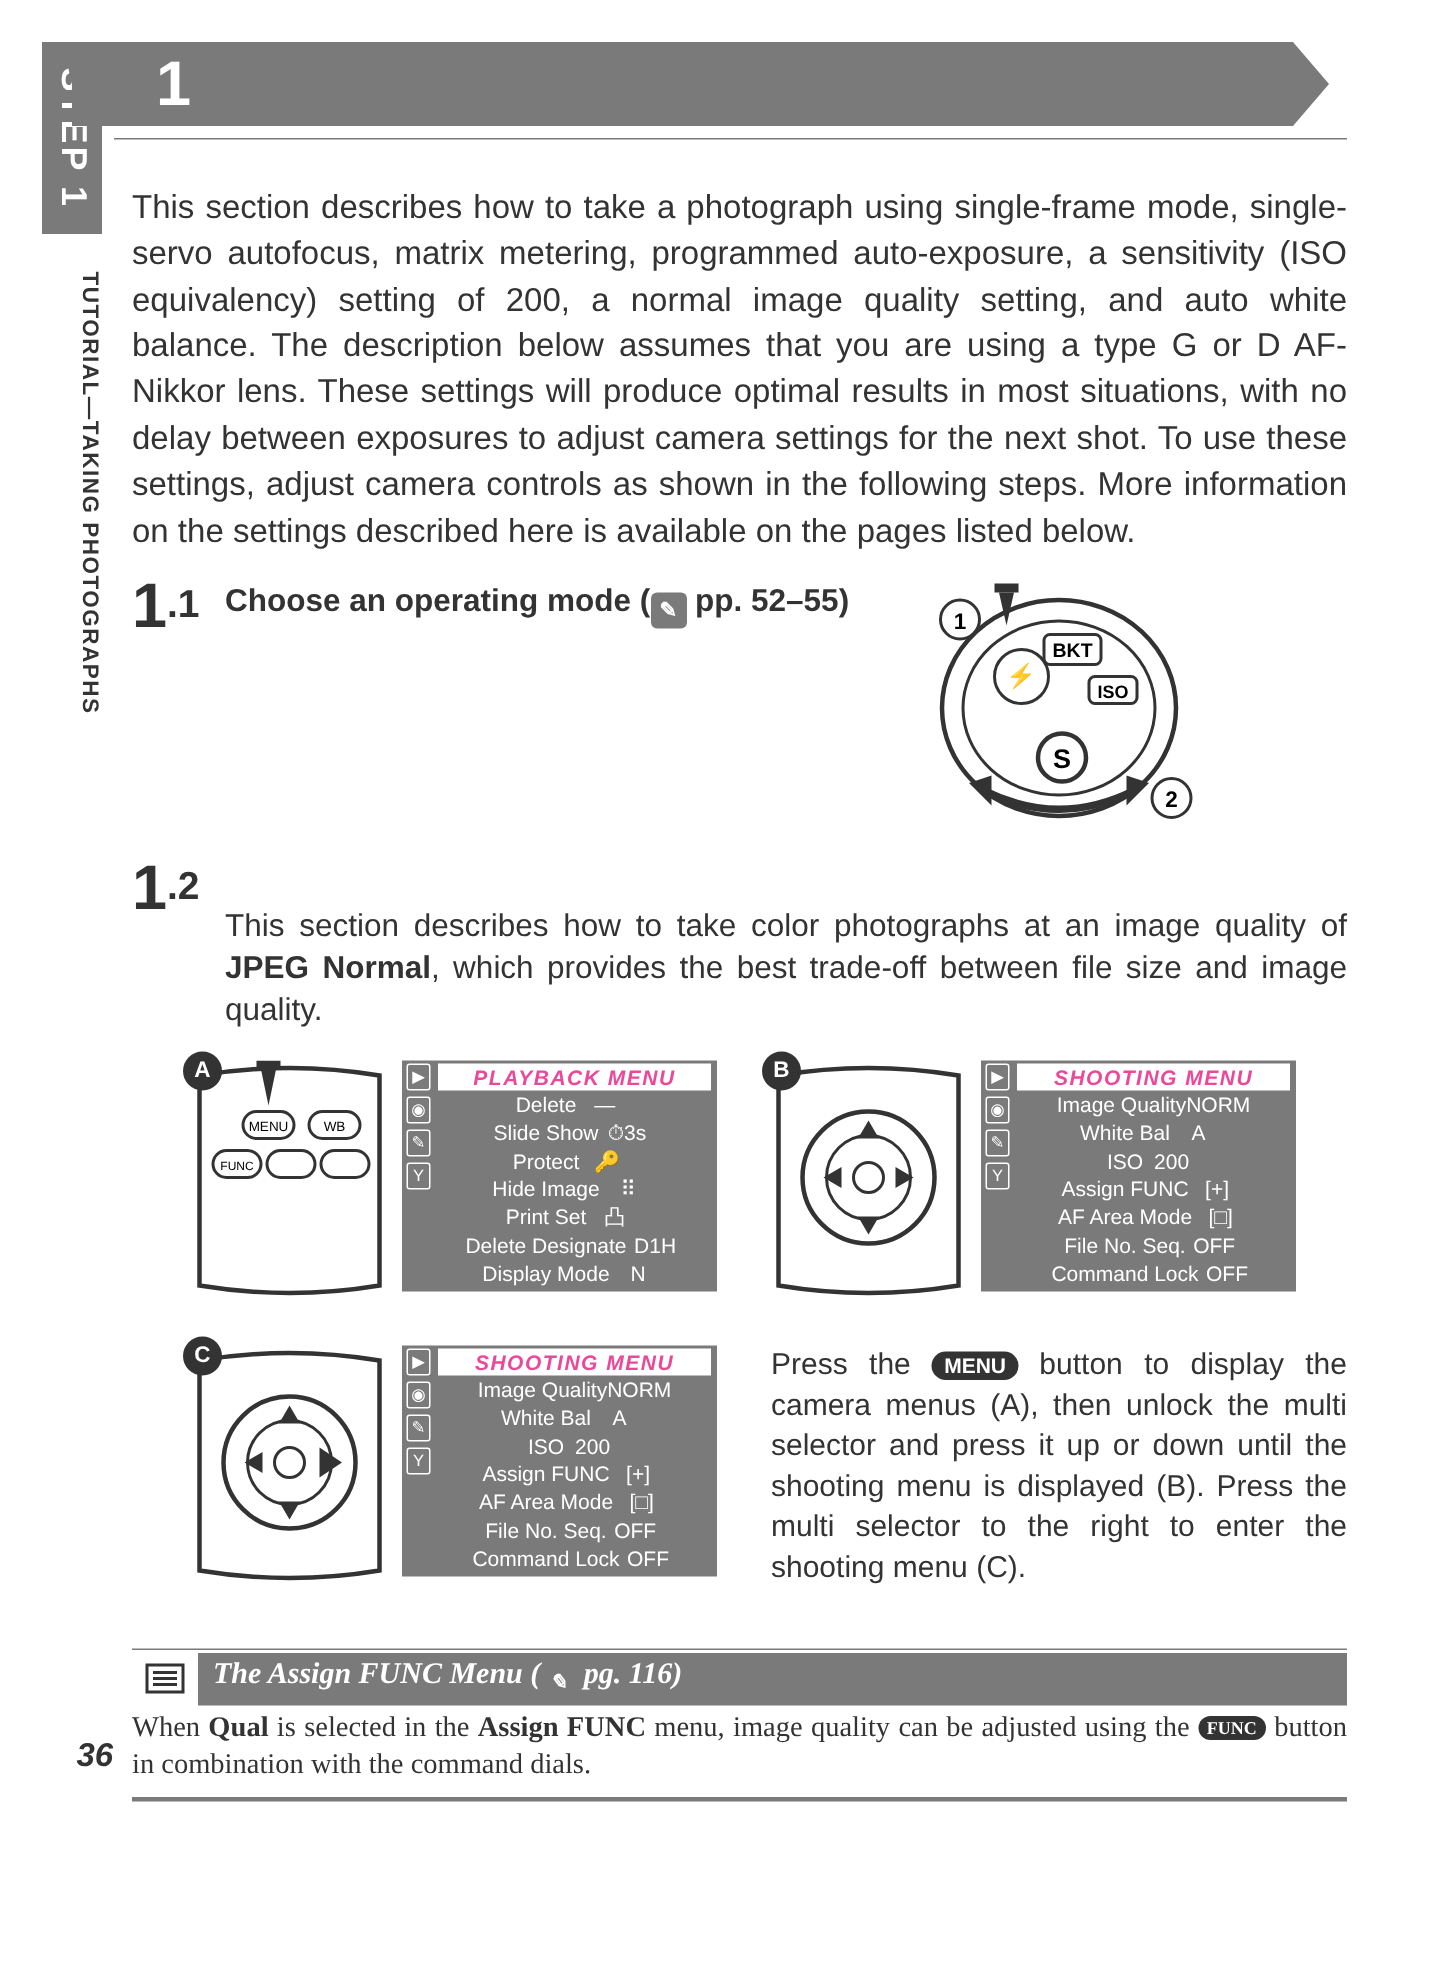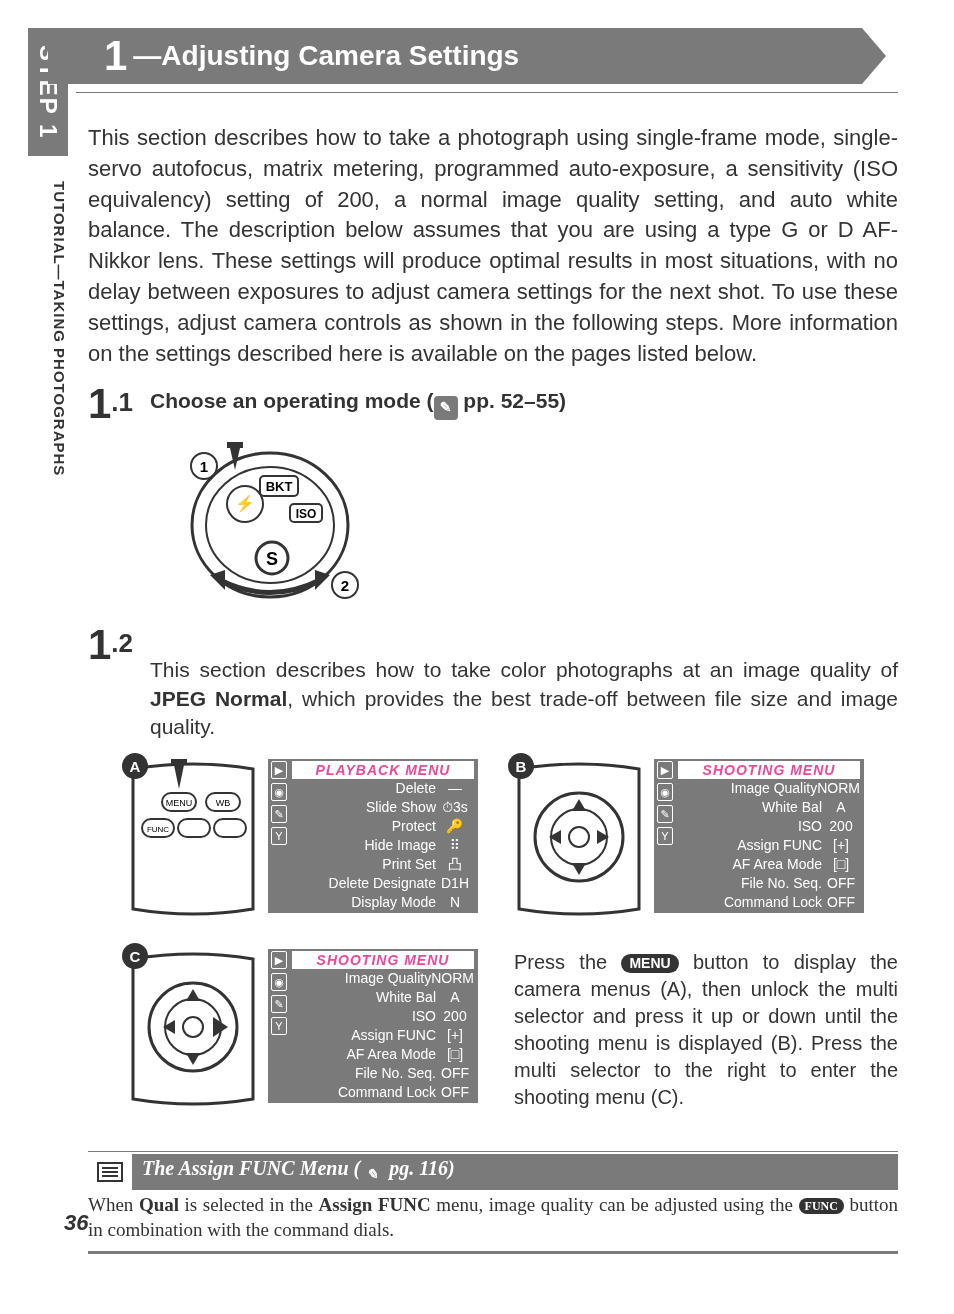--- a/index.html
+++ b/index.html
@@ -90,21 +90,21 @@
   .step-body .heading { font-weight: 700; }
   .step-body .ref-icon, .tip-title .ref-icon {
     display: inline-flex;
     width: 24px; height: 24px;
     background: #7a7a7a;
     border-radius: 4px;
     vertical-align: -4px;
     align-items: center; justify-content: center;
     color: #fff; font-size: 14px;
   }
-  .step-with-dial { display: flex; gap: 20px; flex-direction: column; }
+  .step-with-dial { display: flex; gap: 20px; }
   .step-with-dial > div:first-child { flex: 1; }
 
   
   .dial {
     width: 210px; height: 170px;
     position: relative;
     flex-shrink: 0;
   }
   .dial svg { width: 100%; height: 100%; }
 
@@ -140,21 +140,21 @@
     font-weight: 600;
     font-style: italic;
     padding: 1px 0;
     letter-spacing: 1px;
   }
   .menu-body {
     background: #7a7a7a;
     padding: 2px 4px 2px 24px;
     position: relative;
   }
-  .menu-row { display: flex; justify-content: flex-end; line-height: 1.35; }
+  .menu-row { display: flex; justify-content: center; line-height: 1.35; }
   .menu-row .val { min-width: 38px; text-align: center; }
   .sidebar-tabs {
     position: absolute;
     left: 2px; top: 2px; bottom: 2px;
     width: 18px;
     display: flex; flex-direction: column; gap: 4px;
     align-items: center;
   }
   .sidebar-tabs .tab {
     width: 16px; height: 18px;
@@ -212,38 +212,37 @@
     background: #333; color: #fff;
     border-radius: 10px;
     padding: 0 6px;
     font-size: 12px;
     font-weight: 700;
     vertical-align: 1px;
   }
 
   .page-num {
     position: absolute;
-    bottom: 18px; left: 64px;
+    bottom: 18px; left: 51px;
     font-weight: 800; font-size: 22px; font-style: italic;
   }
 
   .hr { border: none; border-top: 1px solid #7a7a7a; margin: 4px 28px 0 60px; }
   .hr-top { margin-top: 8px; margin-left: 48px; }
 </style>
 </head>
 <body>
 
 <div class="page">
 
   <div class="step-banner">STEP 1</div>
   <div class="side-label">TUTORIAL—TAKING PHOTOGRAPHS</div>
 
   <div class="header-bar">
     <span style="font-size:42px;font-weight:800;margin-right:6px;">1</span>
-    <span>—<span>Adjusting Camera Settings</span></span>
   </div>
 
   <hr class="hr hr-top">
 
   <p class="body-text">This section describes how to take a photograph using single-frame mode, single-servo autofocus, matrix metering, programmed auto-exposure, a sensitivity (ISO equivalency) setting of 200, a normal image quality setting, and auto white balance. The description below assumes that you are using a type G or D AF-Nikkor lens. These settings will produce optimal results in most situations, with no delay between exposures to adjust camera settings for the next shot. To use these settings, adjust camera controls as shown in the following steps. More information on the settings described here is available on the pages listed below.</p>
 
   <div class="step-block">
     <div class="step-num">
       <span class="big">1</span>
         <span class="small">.1</span>

